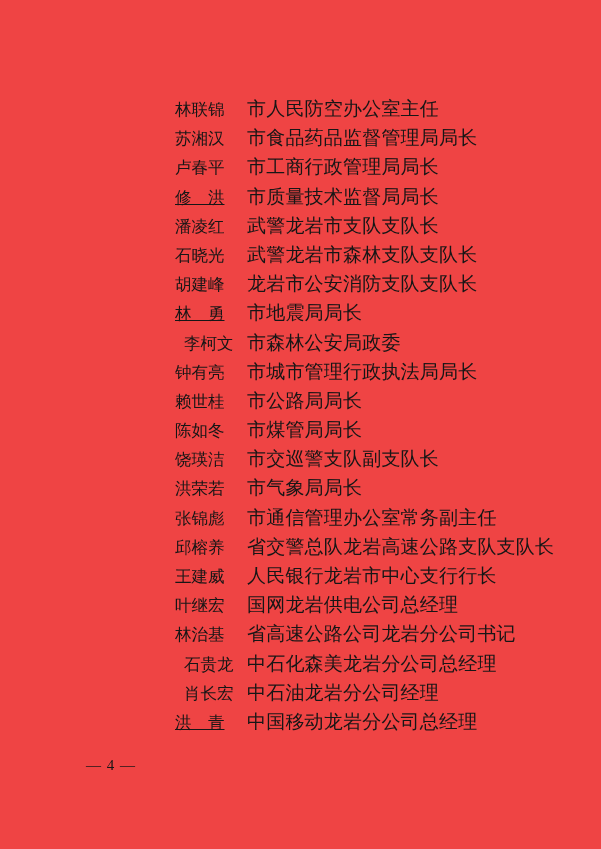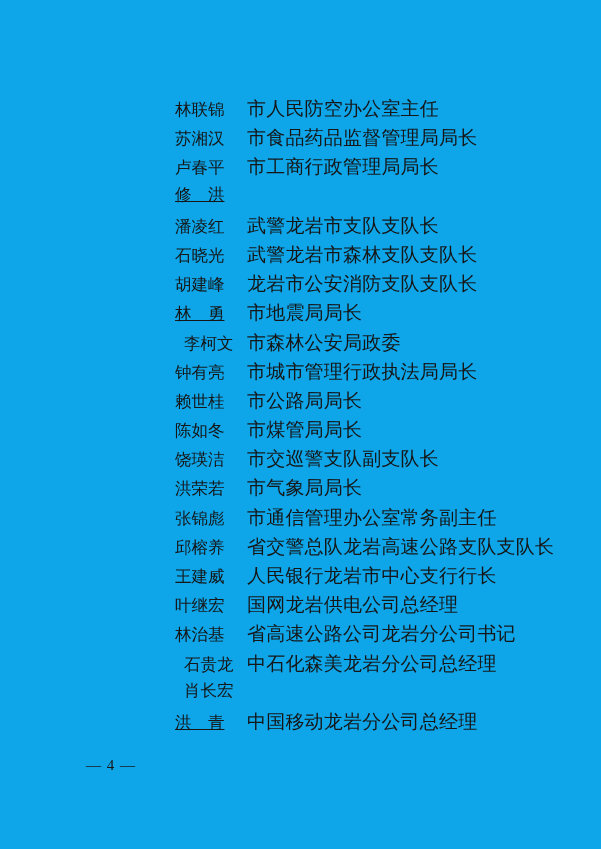--- a/index.html
+++ b/index.html
@@ -14,21 +14,21 @@
     color: #1a1a1a;
     position: relative;
     overflow: hidden;
   }
   .page {
     position: absolute;
     left: 0;
     top: 0;
     width: 601px;
     height: 849px;
-    background: #0ea5e9;
+    background: #ef4444;
   }
   .content {
     position: absolute;
     left: 175px;
     top: 96px;
     width: 400px;
   }
   .entry {
     display: flex;
     align-items: baseline;
@@ -78,20 +78,21 @@
       <div class="entry">
         <span class="name">苏湘汉</span>
         <span class="title">市食品药品监督管理局局长</span>
       </div>
       <div class="entry">
         <span class="name">卢春平</span>
         <span class="title">市工商行政管理局局长</span>
       </div>
       <div class="entry">
         <span class="name spaced">修　洪</span>
+        <span class="title">市质量技术监督局局长</span>
       </div>
       <div class="entry">
         <span class="name">潘凌红</span>
         <span class="title">武警龙岩市支队支队长</span>
       </div>
       <div class="entry">
         <span class="name">石晓光</span>
         <span class="title">武警龙岩市森林支队支队长</span>
       </div>
       <div class="entry">
@@ -145,20 +146,21 @@
       <div class="entry">
         <span class="name">林治基</span>
         <span class="title">省高速公路公司龙岩分公司书记</span>
       </div>
       <div class="entry">
         <span class="name indent">石贵龙</span>
         <span class="title">中石化森美龙岩分公司总经理</span>
       </div>
       <div class="entry">
         <span class="name indent">肖长宏</span>
+        <span class="title">中石油龙岩分公司经理</span>
       </div>
       <div class="entry">
         <span class="name spaced">洪　青</span>
         <span class="title">中国移动龙岩分公司总经理</span>
       </div>
     </div>
   <div class="page-number">— 4 —</div>
 </div>
 
 </body></html>

